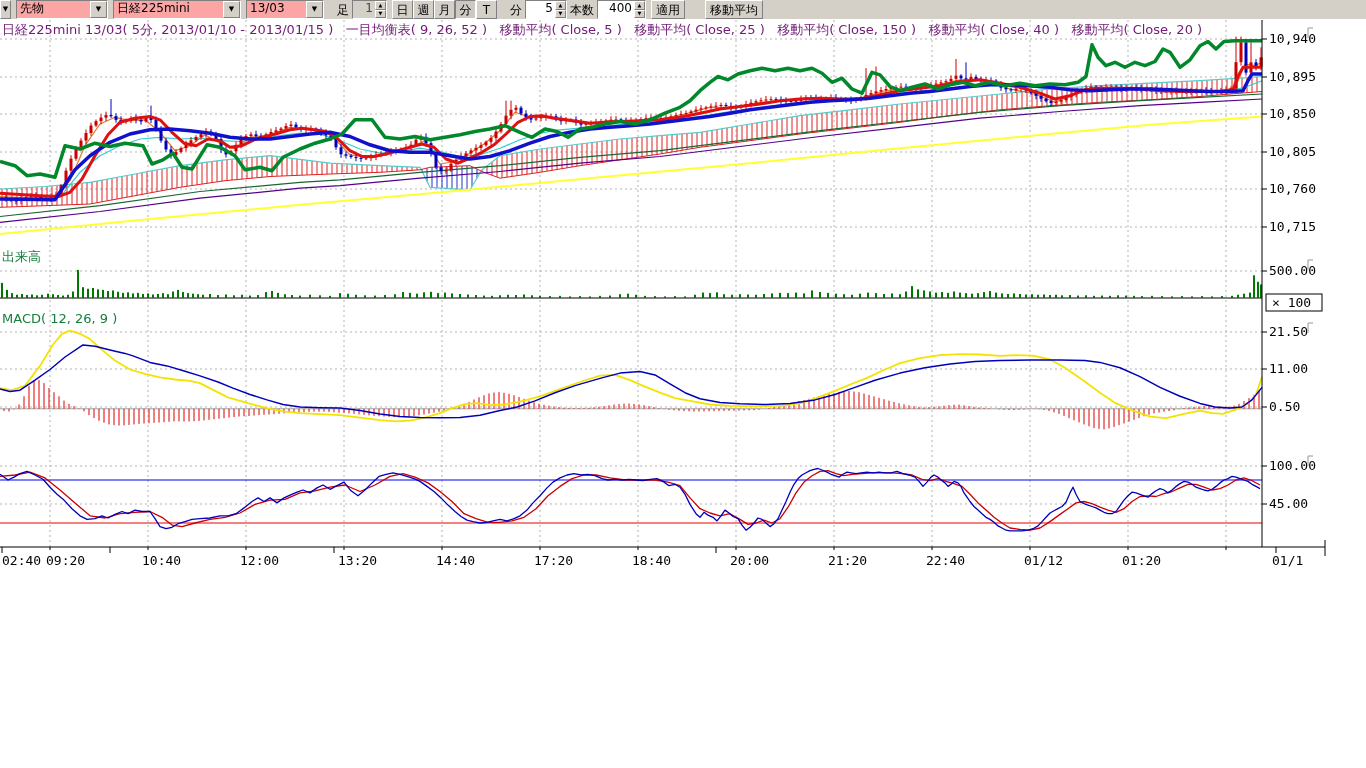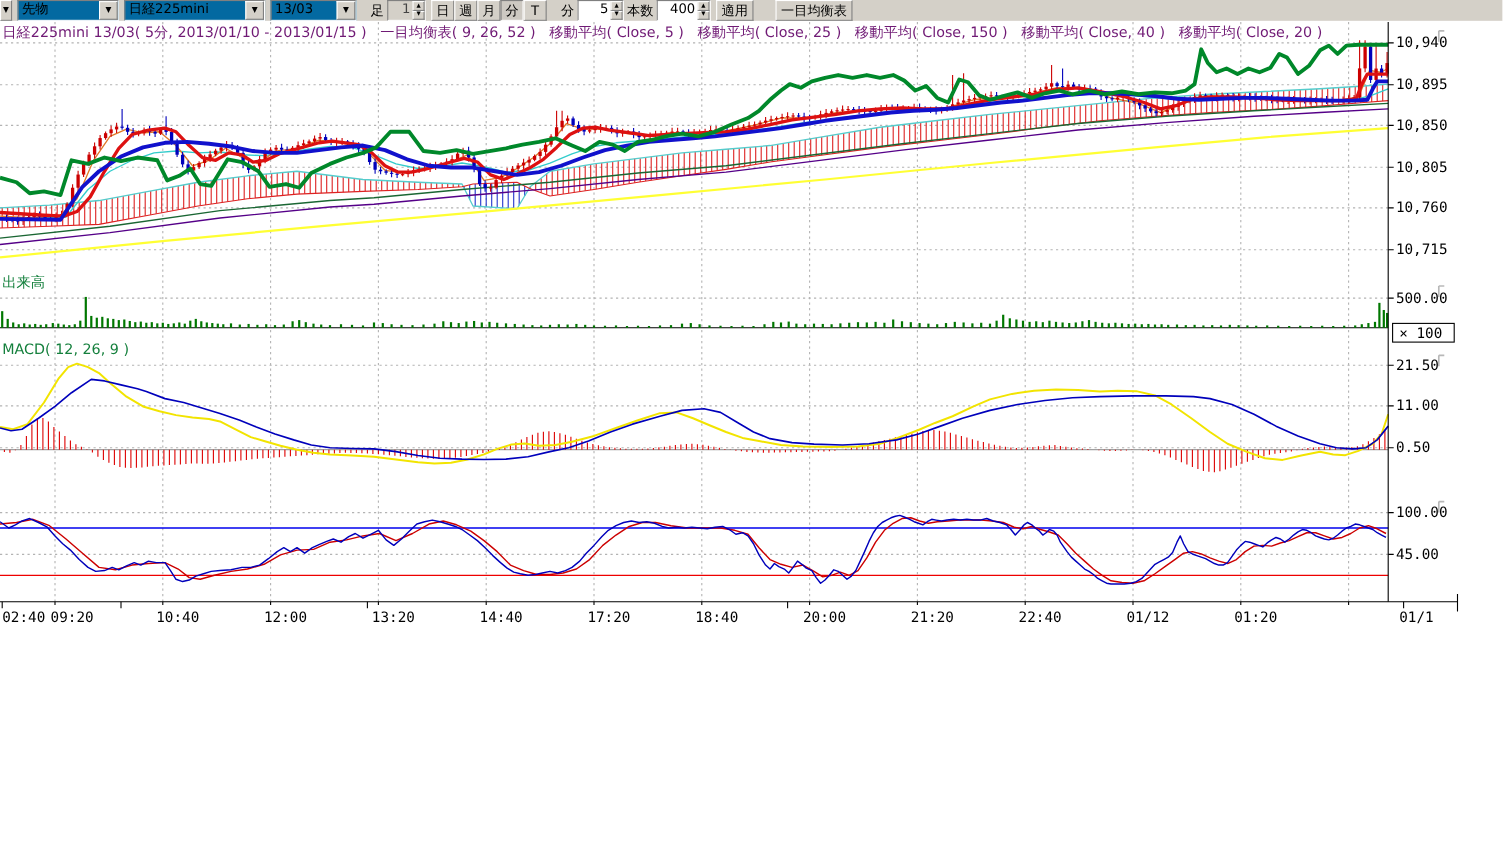--- a/index.html
+++ b/index.html
@@ -3,21 +3,21 @@
 <meta charset="utf-8">
 <style>
   html,body{margin:0;padding:0;background:#fff;width:1366px;height:768px;overflow:hidden;
     font-family:"DejaVu Sans",sans-serif;}
   #app{position:relative;width:1366px;height:768px;background:#fff;}
   
   #toolbar{position:absolute;left:0;top:0;width:1366px;height:19px;background:#d4d0c8;
     display:flex;align-items:center;font-size:12px;line-height:1;color:#000;}
   .tb-gap{width:10px;flex:0 0 auto;}
   .tb-gap-s{width:5px;flex:0 0 auto;}
-  .combo{display:flex;align-items:stretch;height:17px;background:#0369a1;flex:0 0 auto;
+  .combo{display:flex;align-items:stretch;height:17px;background:#fca5a5;flex:0 0 auto;
     border:1px solid;border-color:#808080 #fff #fff #808080;}
   .combo .val{padding:1px 3px 0 3px;white-space:nowrap;overflow:hidden;}
   .combo .drop{width:15px;background:#d4d0c8;border:1px solid;border-color:#fff #808080 #808080 #fff;
     display:flex;align-items:center;justify-content:center;font-size:7px;color:#000;margin-left:auto;}
   .spin{display:flex;align-items:stretch;height:17px;background:#fff;flex:0 0 auto;
     border:1px solid;border-color:#808080 #fff #fff #808080;}
   .spin .val{padding:1px 2px 0 2px;text-align:right;flex:1;}
   .spin .arrows{width:11px;display:flex;flex-direction:column;}
   .spin .arrows div{flex:1;background:#d4d0c8;border:1px solid;border-color:#fff #808080 #808080 #fff;
     font-size:5px;display:flex;align-items:center;justify-content:center;color:#000;}
@@ -97,21 +97,21 @@
           <div>▼</div>
         </span>
   </div>
   <div class="tb-gap-s"></div>
   <div class="wbtn">
         <span>適用</span>
       </div>
   <div class="tb-gap"></div>
       <div class="tb-gap"></div>
   <div class="wbtn">
-        <span>一目均衡表</span>
+        <span>移動平均</span>
       </div>
 </div>
 
 <div class="hdr" style="top:21px">日経225mini 13/03( 5分, 2013/01/10 - 2013/01/15 )   一目均衡表( 9, 26, 52 )   移動平均( Close, 5 )   移動平均( Close, 25 )   移動平均( Close, 150 )   移動平均( Close, 40 )   移動平均( Close, 20 )</div>
 <div class="ptitle" style="top:248px">出来高</div>
 <div class="ptitle" style="top:311px">MACD( 12, 26, 9 )</div>
 
 <svg id="chart-svg" width="1366" height="768">
       <g>
         <rect x="0" y="19" width="1366" height="749" fill="#ffffff"></rect>

